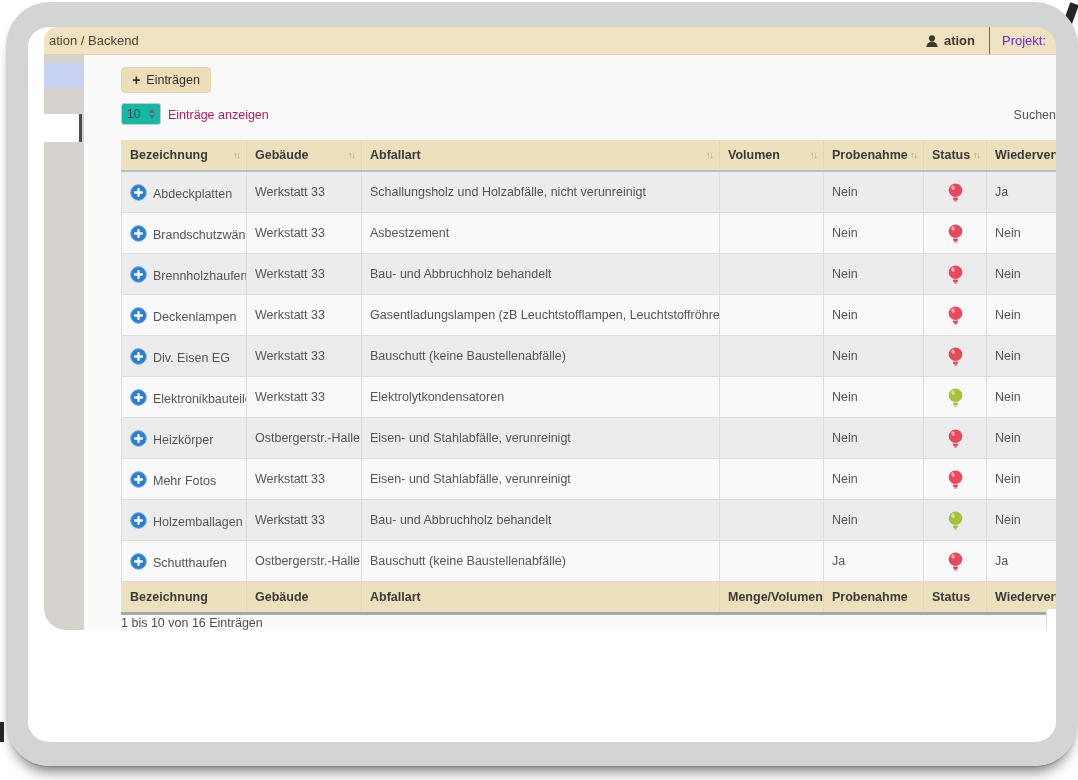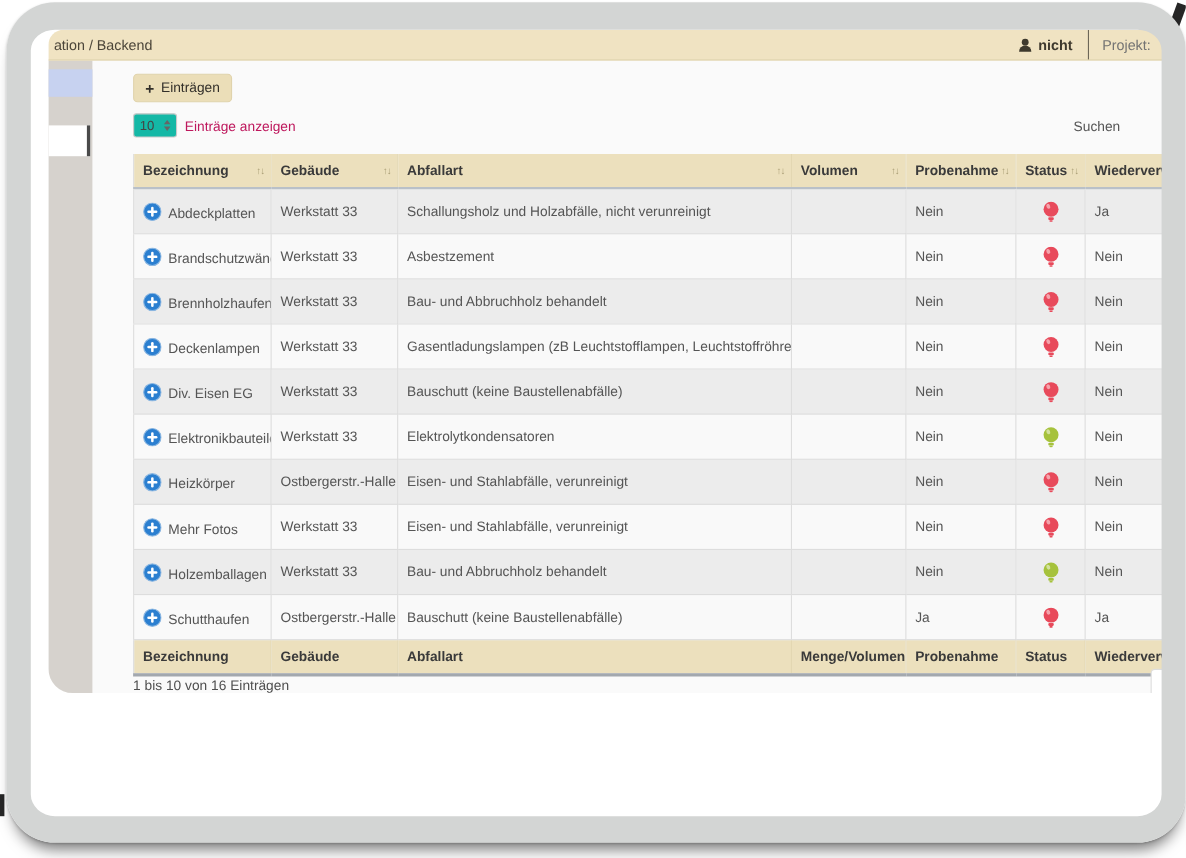--- a/index.html
+++ b/index.html
@@ -27,42 +27,42 @@
     margin-left:16px;
   }
 
   
   .navbar{position:absolute;left:0;top:0;width:100%;height:28px;background:#f0e3c2;
     border-bottom:1px solid #ded2ac;z-index:5;display:flex;align-items:center;box-sizing:border-box}
   .breadcrumb{margin-left:5px;font-size:13px;color:#4b4539;white-space:nowrap}
   .nav-right{position:absolute;right:0;top:0;height:100%;display:flex;align-items:center}
   .user{display:flex;gap:5px;align-items:center;font-size:13px;color:#3e392d;font-weight:bold;padding-right:14px;height:100%}
   .nav-sep{width:1px;height:100%;background:#6d6757}
-  .project{font-size:13px;color:#737373;padding-left:12px;white-space:nowrap;width:70px}
+  .project{font-size:13px;color:#6d28d9;padding-left:12px;white-space:nowrap;width:70px}
 
   
   .sidebar{position:absolute;left:0;top:28px;width:40px;height:687px;background:#d6d2cd;z-index:3}
   .sb-blue{position:absolute;left:0;top:8px;width:40px;height:25px;background:#c7d2f0}
   .sb-white{position:absolute;left:0;top:59px;width:35px;height:28px;background:#fff;border-right:3px solid #4a4a4a}
 
   
   .add-btn{position:absolute;left:77px;top:40px;width:90px;height:26px;z-index:4;
     background:#ebdeb8;border:1px solid #e0d3ac;border-radius:4px;box-sizing:border-box;
     font-size:12.5px;color:#33302a;display:flex;align-items:center;justify-content:center;gap:6px;cursor:pointer}
   .plus-glyph{font-weight:bold;font-size:14px;line-height:1}
 
   
   .length-select{position:absolute;left:77px;top:76px;width:40px;height:22px;background:#14b8a6;
     border:1px solid #c9c9c9;border-radius:3px;display:flex;align-items:center;justify-content:space-between;
     padding:0 5px;font-size:12px;color:#444;box-sizing:border-box;z-index:4;cursor:pointer}
   .updown{display:flex;flex-direction:column;gap:2px}
   .tri-up{width:0;height:0;border-left:3px solid transparent;border-right:3px solid transparent;border-bottom:4px solid #666}
   .tri-down{width:0;height:0;border-left:3px solid transparent;border-right:3px solid transparent;border-top:4px solid #666}
   .length-label{position:absolute;left:124px;top:81px;font-size:12.5px;color:#be185d;z-index:4}
-  .search-label{position:absolute;left:932px;top:81px;width:80px;font-size:12.5px;color:#555;z-index:4}
+  .search-label{position:absolute;left:932px;top:81px;width:80px;text-align:right;font-size:12.5px;color:#555;z-index:4}
   .search-input{position:absolute;left:1018px;top:74px;width:70px;height:26px;border:1px solid #c9c9c9;
     border-radius:3px;background:#fff;box-sizing:border-box;z-index:4;font-size:12px;padding:0 6px}
 
   
   .dtable{position:absolute;left:77px;top:113px;width:1040px;border-collapse:collapse;table-layout:fixed;
     font-size:12.5px;z-index:4;border-left:1px solid #ddd}
   .dtable thead th{background:#ece0bd;height:30px;font-weight:bold;color:#3a3a3a;text-align:left;
     padding:0 8px;border-right:1px solid #e3d7b2;border-bottom:2px solid #b9c0c8;position:relative;
     white-space:nowrap;overflow:hidden;cursor:pointer}
   .sort-icon{position:absolute;right:6px;top:50%;transform:translateY(-50%);
@@ -104,21 +104,21 @@
   <div class="navbar">
     <div class="breadcrumb">ation / Backend</div>
     <div class="nav-right">
       <div class="user">
         <span style="display:inline-flex">
           <svg width="14" height="14" viewBox="0 0 14 14">
             <circle cx="7" cy="4.3" r="3.1" fill="#3e392d"></circle>
             <path d="M1.4 13 a5.6 5.6 0 0 1 11.2 0 z" fill="#3e392d"></path>
           </svg>
         </span>
-        <span>nicht</span>
+        <span>ation</span>
       </div>
       <div class="nav-sep"></div>
       <div class="project">Projekt:</div>
     </div>
   </div>
 
   <div class="sidebar">
     <div class="sb-blue"></div>
     <div class="sb-white"></div>
   </div>

